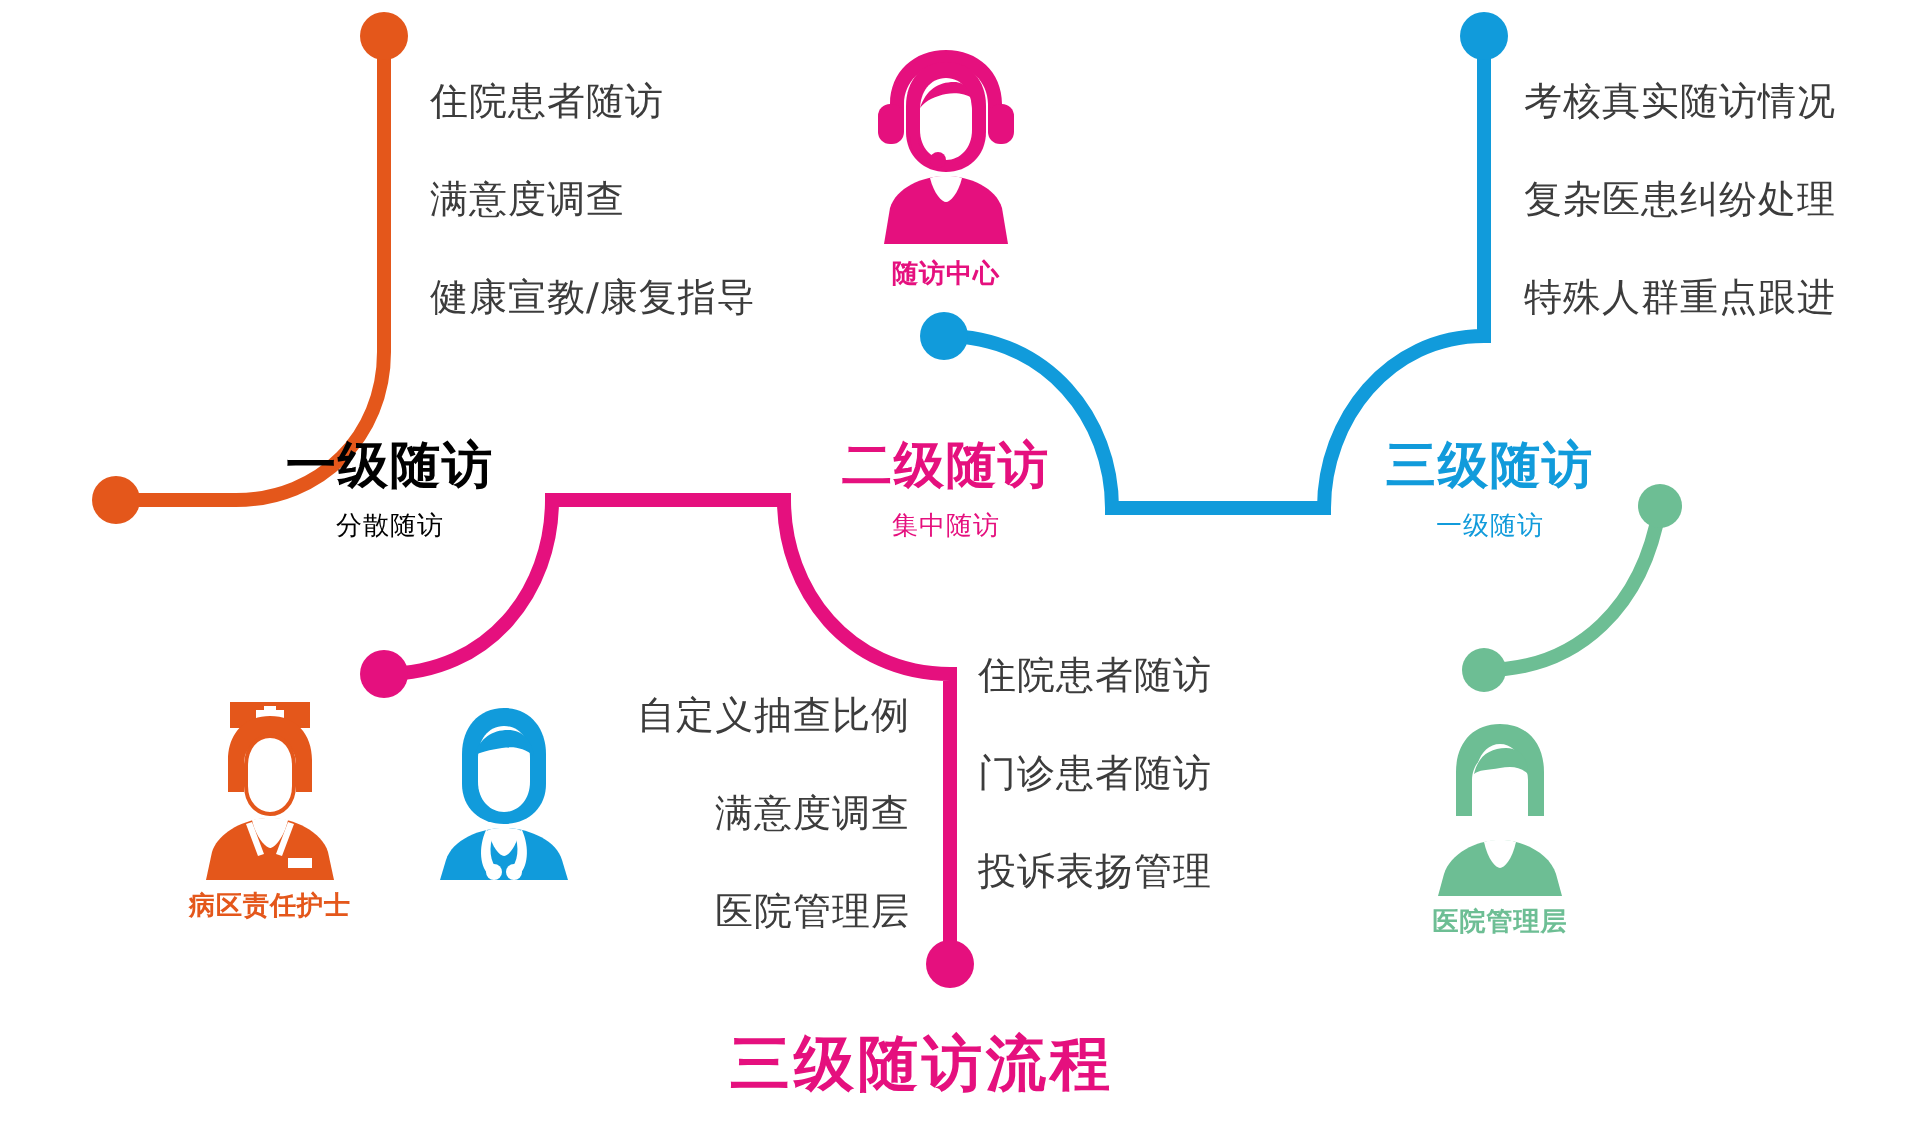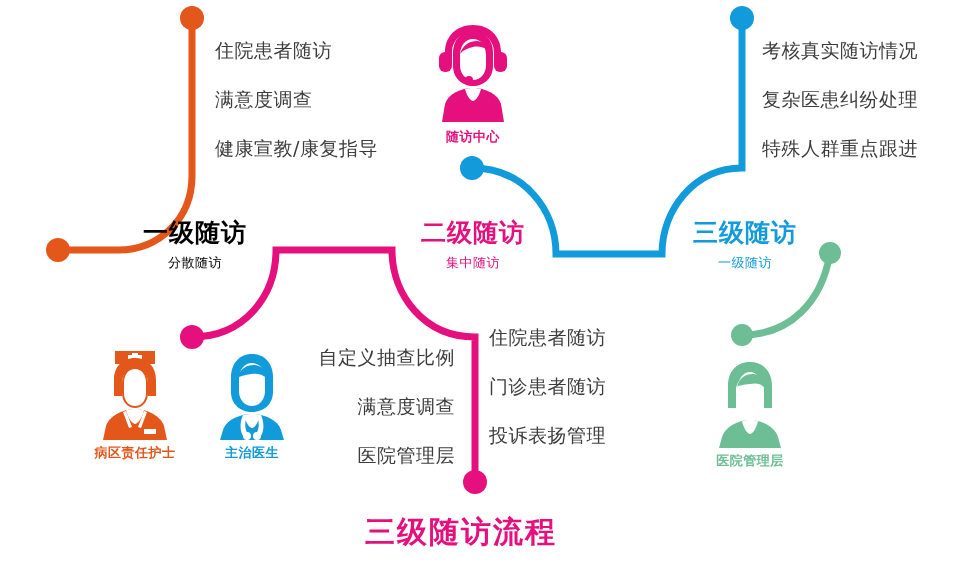--- a/index.html
+++ b/index.html
@@ -206,21 +206,20 @@
         <path d="M37 66 C25 66 11 72 8 82 L5 92 L69 92 L66 82 C63 72 49 66 37 66 Z"></path>
 
         <path d="M29 67 C31 76 35 80 37 80 C39 80 43 76 45 67 C42 66 40 66 37 66 C34 66 32 66 29 67 Z" fill="#ffffff"></path>
 
         <path d="M28 67 C24 76 25 86 30 90 L34 87 C30 83 29 76 32 68 Z" fill="#ffffff"></path>
         <path d="M46 67 C50 76 49 86 44 90 L40 87 C44 83 45 76 42 68 Z" fill="#ffffff"></path>
         <circle cx="32" cy="88" r="4" fill="#ffffff"></circle>
         <circle cx="42" cy="88" r="4" fill="#ffffff"></circle>
       </g>
     </svg>
-    <span class="caption" style="color:#119BDB;">主治医生</span>
   </div>
 
   <div class="persona" style="left:690px; top:358px;">
     <svg width="74" height="92" viewBox="0 0 74 92">
       <g fill="#6DBE94">
 
         <path d="M37 4 C23 4 15 14 15 28 L15 50 L23 50 L23 32 C23 24 29 18 37 18 C45 18 51 24 51 32 L51 50 L59 50 L59 28 C59 14 51 4 37 4 Z"></path>
 
         <path d="M37 14 C30 14 25 21 25 30 L25 42 C25 51 31 57 37 57 C43 57 49 51 49 42 L49 30 C49 21 44 14 37 14 Z" fill="#ffffff"></path>
 

